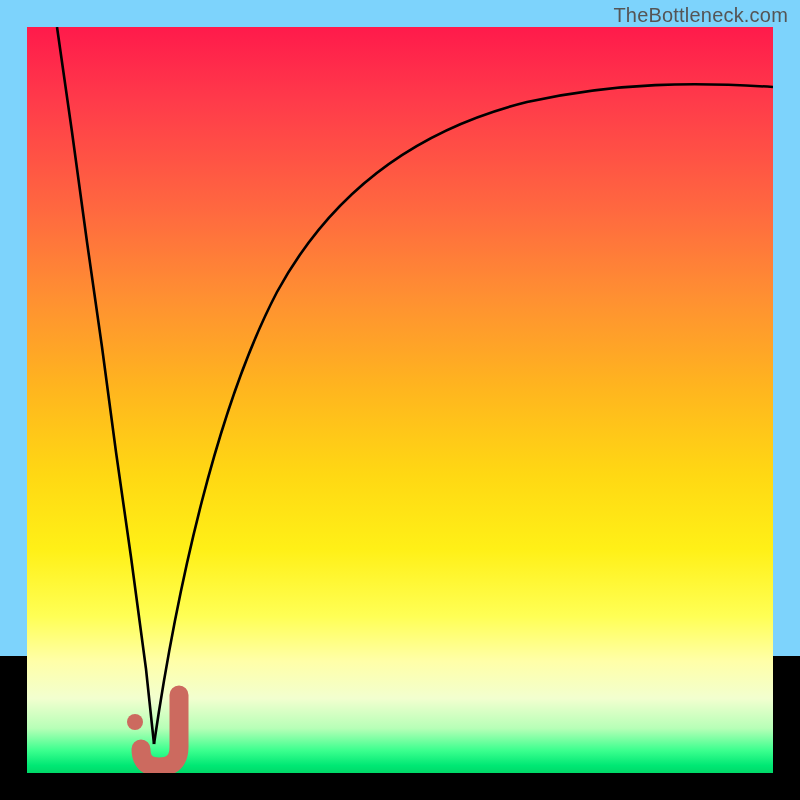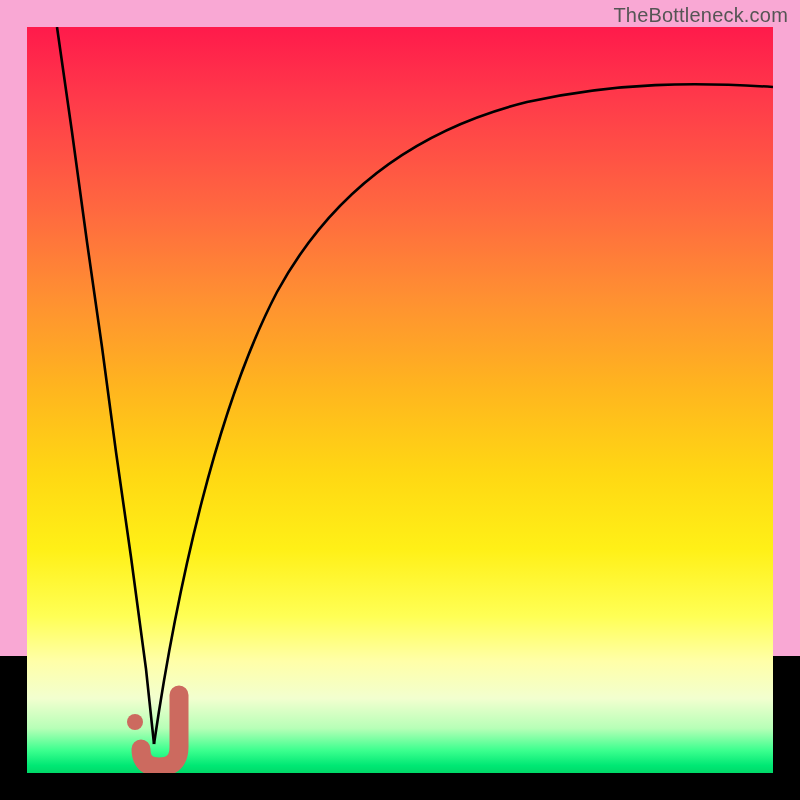--- a/index.html
+++ b/index.html
@@ -10,21 +10,21 @@
     background: #000;
     overflow: hidden;
     font-family: Arial, Helvetica, sans-serif;
   }
   .frame {
     position: absolute;
     left: 0;
     top: 0;
     width: 800px;
     height: 656px;
-    background: #f9a8d4;
+    background: #7dd3fc;
   }
   .plot {
     position: absolute;
     left: 27px;
     top: 27px;
     width: 746px;
     height: 746px;
     background: linear-gradient(to bottom,
       #ff1a4b 0%,
       #ff3b4a 10%,

